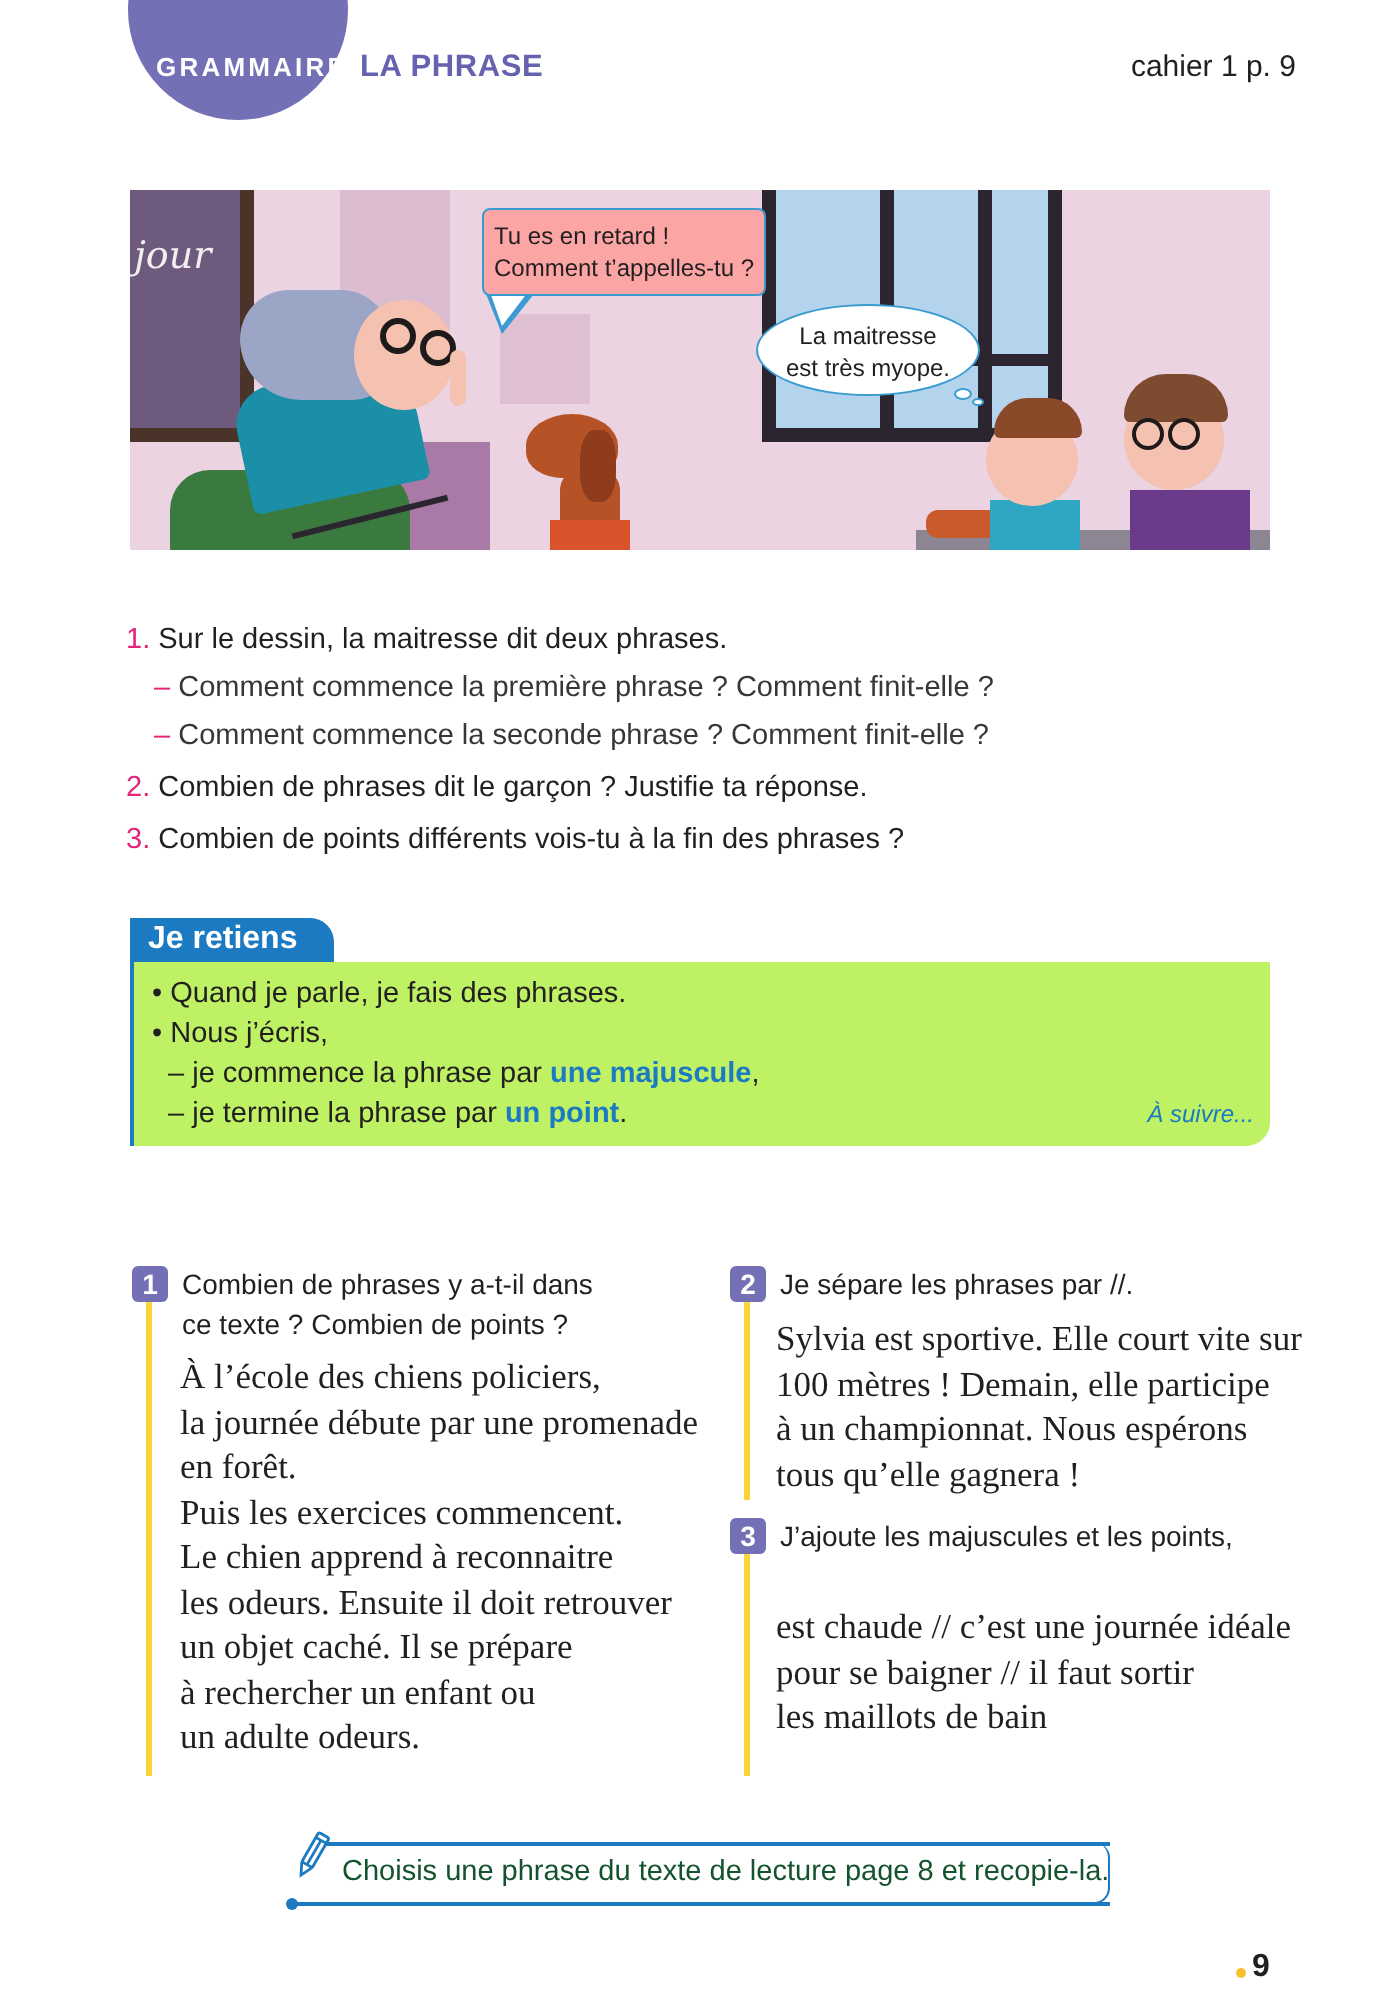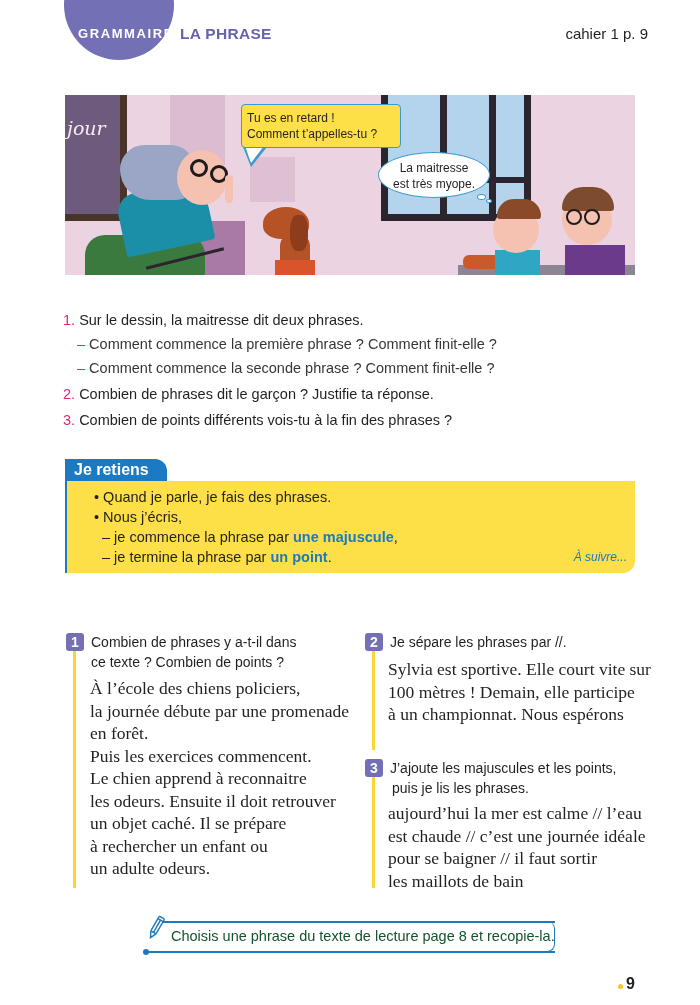--- a/index.html
+++ b/index.html
@@ -52,22 +52,22 @@
   .boy1-body { position: absolute; left: 430px; top: 155px; width: 45px; height: 25px; background: #2ea6c4; }
   .boy2-head { position: absolute; left: 497px; top: 100px; width: 50px; height: 50px; border-radius: 50%; background: #f5c1b1; }
   .boy2-hair { position: absolute; left: 497px; top: 92px; width: 52px; height: 24px; border-radius: 26px 26px 4px 4px; background: #7d4c30; }
   .boy2-glasses1 { position: absolute; left: 501px; top: 114px; width: 16px; height: 16px; border-radius: 50%; border: 2px solid #1e1a1c; }
   .boy2-glasses2 { position: absolute; left: 519px; top: 114px; width: 16px; height: 16px; border-radius: 50%; border: 2px solid #1e1a1c; }
   .boy2-body { position: absolute; left: 500px; top: 150px; width: 60px; height: 30px; background: #6b3a8a; }
   .desk { position: absolute; left: 393px; top: 170px; width: 180px; height: 10px; background: #8c8593; }
   .pencil-case { position: absolute; left: 398px; top: 160px; width: 40px; height: 14px; border-radius: 6px; background: #c85a2c; }
 
   .speech-bubble {
-    position: absolute; left: 176px; top: 9px; width: 160px; height: 44px;
-    background: #fde047; border: 1.5px solid #3a9bd2; border-radius: 4px;
+    position: absolute; left: 176px; top: 9px; width: 142px; height: 44px;
+    background: #fca5a5; border: 1.5px solid #3a9bd2; border-radius: 4px;
     font-size: 12px; line-height: 16px; padding: 5px 0 0 5px; color: #231f20;
   }
   .speech-tail {
     position: absolute; left: 178px; top: 52px; width: 0; height: 0;
     border-left: 8px solid transparent; border-right: 16px solid transparent;
     border-top: 20px solid #3a9bd2;
   }
   .speech-tail-inner {
     position: absolute; left: 180px; top: 51px; width: 0; height: 0;
     border-left: 6px solid transparent; border-right: 13px solid transparent;
@@ -90,23 +90,23 @@
   .q-gap { margin-top: 2px; }
 
   
   .retiens-tab {
     position: absolute; left: 65px; top: 459px; width: 102px; height: 24px;
     background: #1b7ac1; color: #ffffff; font-weight: bold; font-size: 16px;
     padding: 2px 0 0 9px; border-radius: 0 12px 0 0;
   }
   .retiens-box {
     position: absolute; left: 65px; top: 481px; width: 570px; height: 92px;
-    background: #fde047; border-left: 2px solid #1b7ac1;
+    background: #bef264; border-left: 2px solid #1b7ac1;
     border-radius: 0 0 12px 0; font-size: 14.5px; line-height: 20px;
-    padding: 6px 0 0 27px;
+    padding: 6px 0 0 9px;
   }
   .retiens-line { white-space: nowrap; }
   .retiens-sub { padding-left: 8px; }
   .kw { color: #1b7ac1; font-weight: bold; }
   .a-suivre {
     position: absolute; right: 8px; bottom: 6px; color: #1b7ac1;
     font-style: italic; font-size: 12px;
   }
   .ex-bar { position: absolute; width: 3px; background: #fbd536; }
   .ex-num {
@@ -247,30 +247,29 @@
 
 <div class="ex-bar" style="left:372px; top:650px; height:100px;"></div>
 <div class="ex-num" style="left:365px; top:633px;">2</div>
 <div class="ex-instr" style="left:390px; top:632px;">
   <div>Je sépare les phrases par //.</div>
 </div>
 <div class="ex-text" style="left:388px; top:658px;">
   <div class="ex-line">Sylvia est sportive. Elle court vite sur</div>
   <div class="ex-line">100 mètres ! Demain, elle participe</div>
   <div class="ex-line">à un championnat. Nous espérons</div>
+  <div class="ex-line">tous qu’elle gagnera !</div>
 </div>
 
 <div class="ex-bar" style="left:372px; top:775px; height:113px;"></div>
 <div class="ex-num" style="left:365px; top:759px;">3</div>
 <div class="ex-instr" style="left:390px; top:758px;">
   <div>J’ajoute les majuscules et les points,</div>
-  <div style="padding-left:2px;">puis je lis les phrases.</div>
 </div>
 <div class="ex-text" style="left:388px; top:802px;">
-  <div class="ex-line">aujourd’hui la mer est calme // l’eau</div>
   <div class="ex-line">est chaude // c’est une journée idéale</div>
   <div class="ex-line">pour se baigner // il faut sortir</div>
   <div class="ex-line">les maillots de bain</div>
 </div>
 
 <div class="copy-box"></div>
 <div class="copy-top"></div>
 <div class="copy-bottom"></div>
 <div class="copy-dot"></div>
 <svg class="pencil-icon" viewBox="0 0 20 26">

